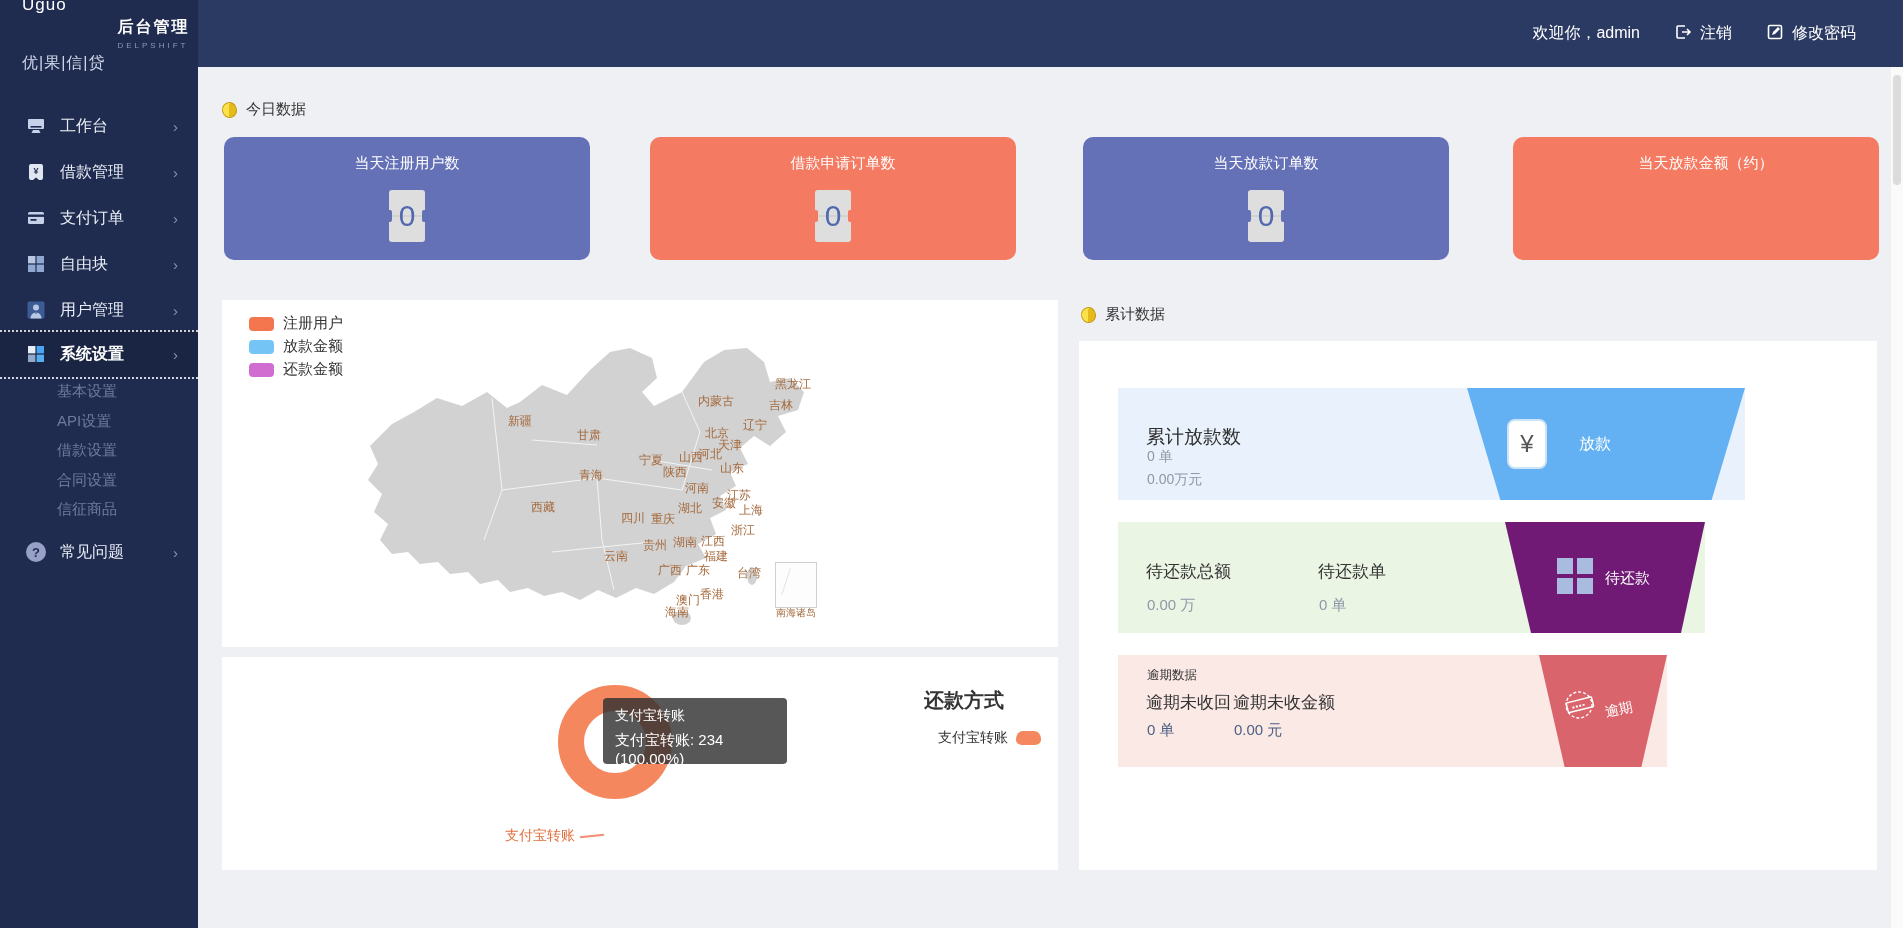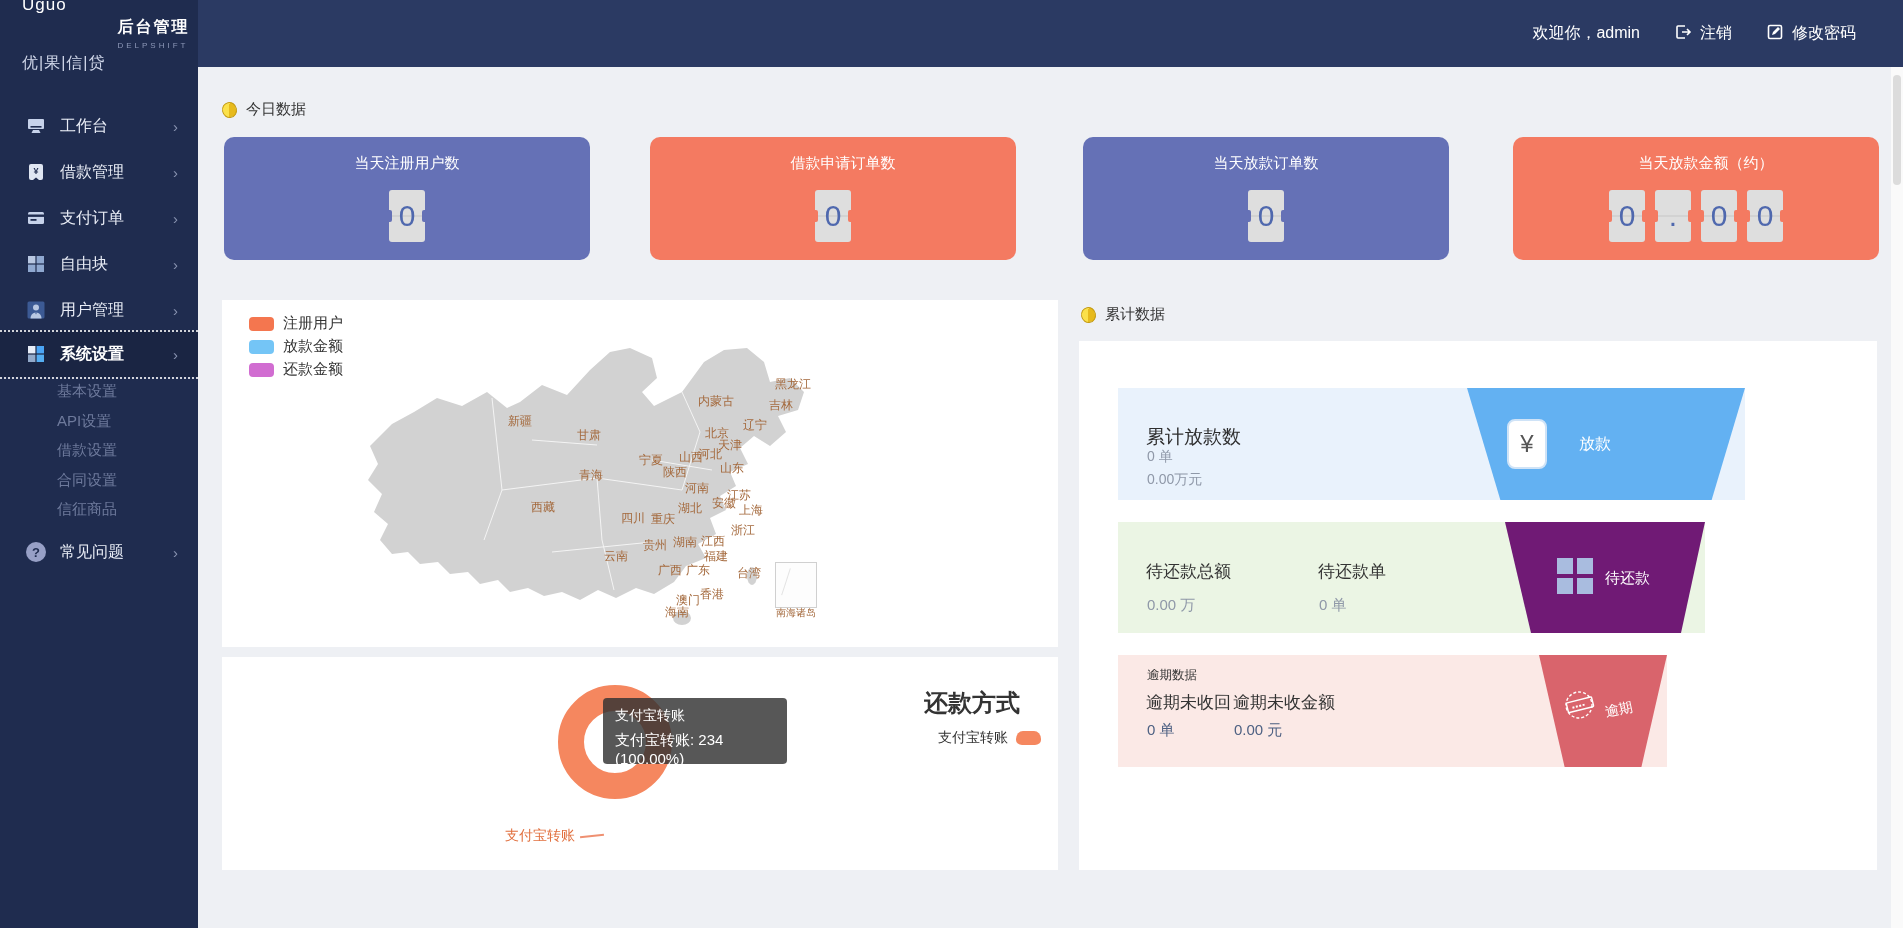--- a/index.html
+++ b/index.html
@@ -62,21 +62,21 @@
   .map-legend { position:absolute; left:27px; top:12px; }
   .leg-row { display:flex; align-items:center; height:23px; gap:9px; }
   .leg-swatch { width:25px; height:14px; border-radius:4px; }
   .leg-row span { font-size:15px; color:#333; }
   .prov { position:absolute; transform:translate(-50%,-50%); font-size:12px; color:#a4693c; white-space:nowrap; }
   .sea-box { position:absolute; left:553px; top:262px; width:42px; height:46px; border:1px solid #d0d0d0; background:#fdfdfd; }
   .sea-box i { position:absolute; left:9px; top:8px; width:22px; height:28px; border-left:1px solid #e3e3e3; transform:rotate(18deg); }
   .sea-label { position:absolute; left:538px; top:306px; width:72px; text-align:center; font-size:10px; color:#a4693c; }
 
   
-  .donut-title { position:absolute; left:702px; top:30px; font-size:24px; font-weight:bold; color:#333; }
+  .donut-title { position:absolute; left:702px; top:30px; font-size:20px; font-weight:bold; color:#333; }
   .donut-leg { position:absolute; left:716px; top:72px; display:flex; align-items:center; gap:8px; cursor:pointer; }
   .donut-leg span { font-size:14px; color:#333; }
   .donut-leg .pie-mark { width:25px; height:14px; background:#f5875f; border-radius:7px 7px 6px 6px / 8px 8px 5px 5px; }
   .donut-ring { position:absolute; left:336px; top:28px; width:114px; height:114px; border:26px solid #f5875f; border-radius:50%; }
   .tooltip { position:absolute; left:381px; top:41px; width:184px; height:66px; background:rgba(50,50,50,.82); border-radius:4px;
              color:#fff; padding:9px 12px; z-index:3; }
   .tooltip .tl1 { font-size:14px; margin-bottom:6px; }
   .tooltip .tl2 { font-size:15px; }
   .callout { position:absolute; left:283px; top:170px; font-size:14px; color:#e1703f; display:flex; align-items:center; }
   .callout::after { content:""; display:inline-block; width:24px; border-top:2px solid #ef9071; margin-left:5px; transform:rotate(-6deg); }
@@ -256,21 +256,20 @@
 <div class="card salmon" style="left:650px">
   <div class="card-title">借款申请订单数</div>
   <div class="digits"><span class="digit">0</span></div>
 </div>
 <div class="card indigo" style="left:1083px">
   <div class="card-title">当天放款订单数</div>
   <div class="digits"><span class="digit">0</span></div>
 </div>
 <div class="card salmon" style="left:1513px">
   <div class="card-title">当天放款金额（约）</div>
-  <div class="digits"><span class="digit">0</span><span class="digit">.</span><span class="digit">0</span><span class="digit">0</span></div>
 </div>
 
 <div class="panel" id="map-panel">
 
   <div class="map-legend">
 
       <div class="leg-row">
         <i class="leg-swatch" style="background: rgb(244, 118, 79);"></i>
         <span>注册用户</span>
       </div>

